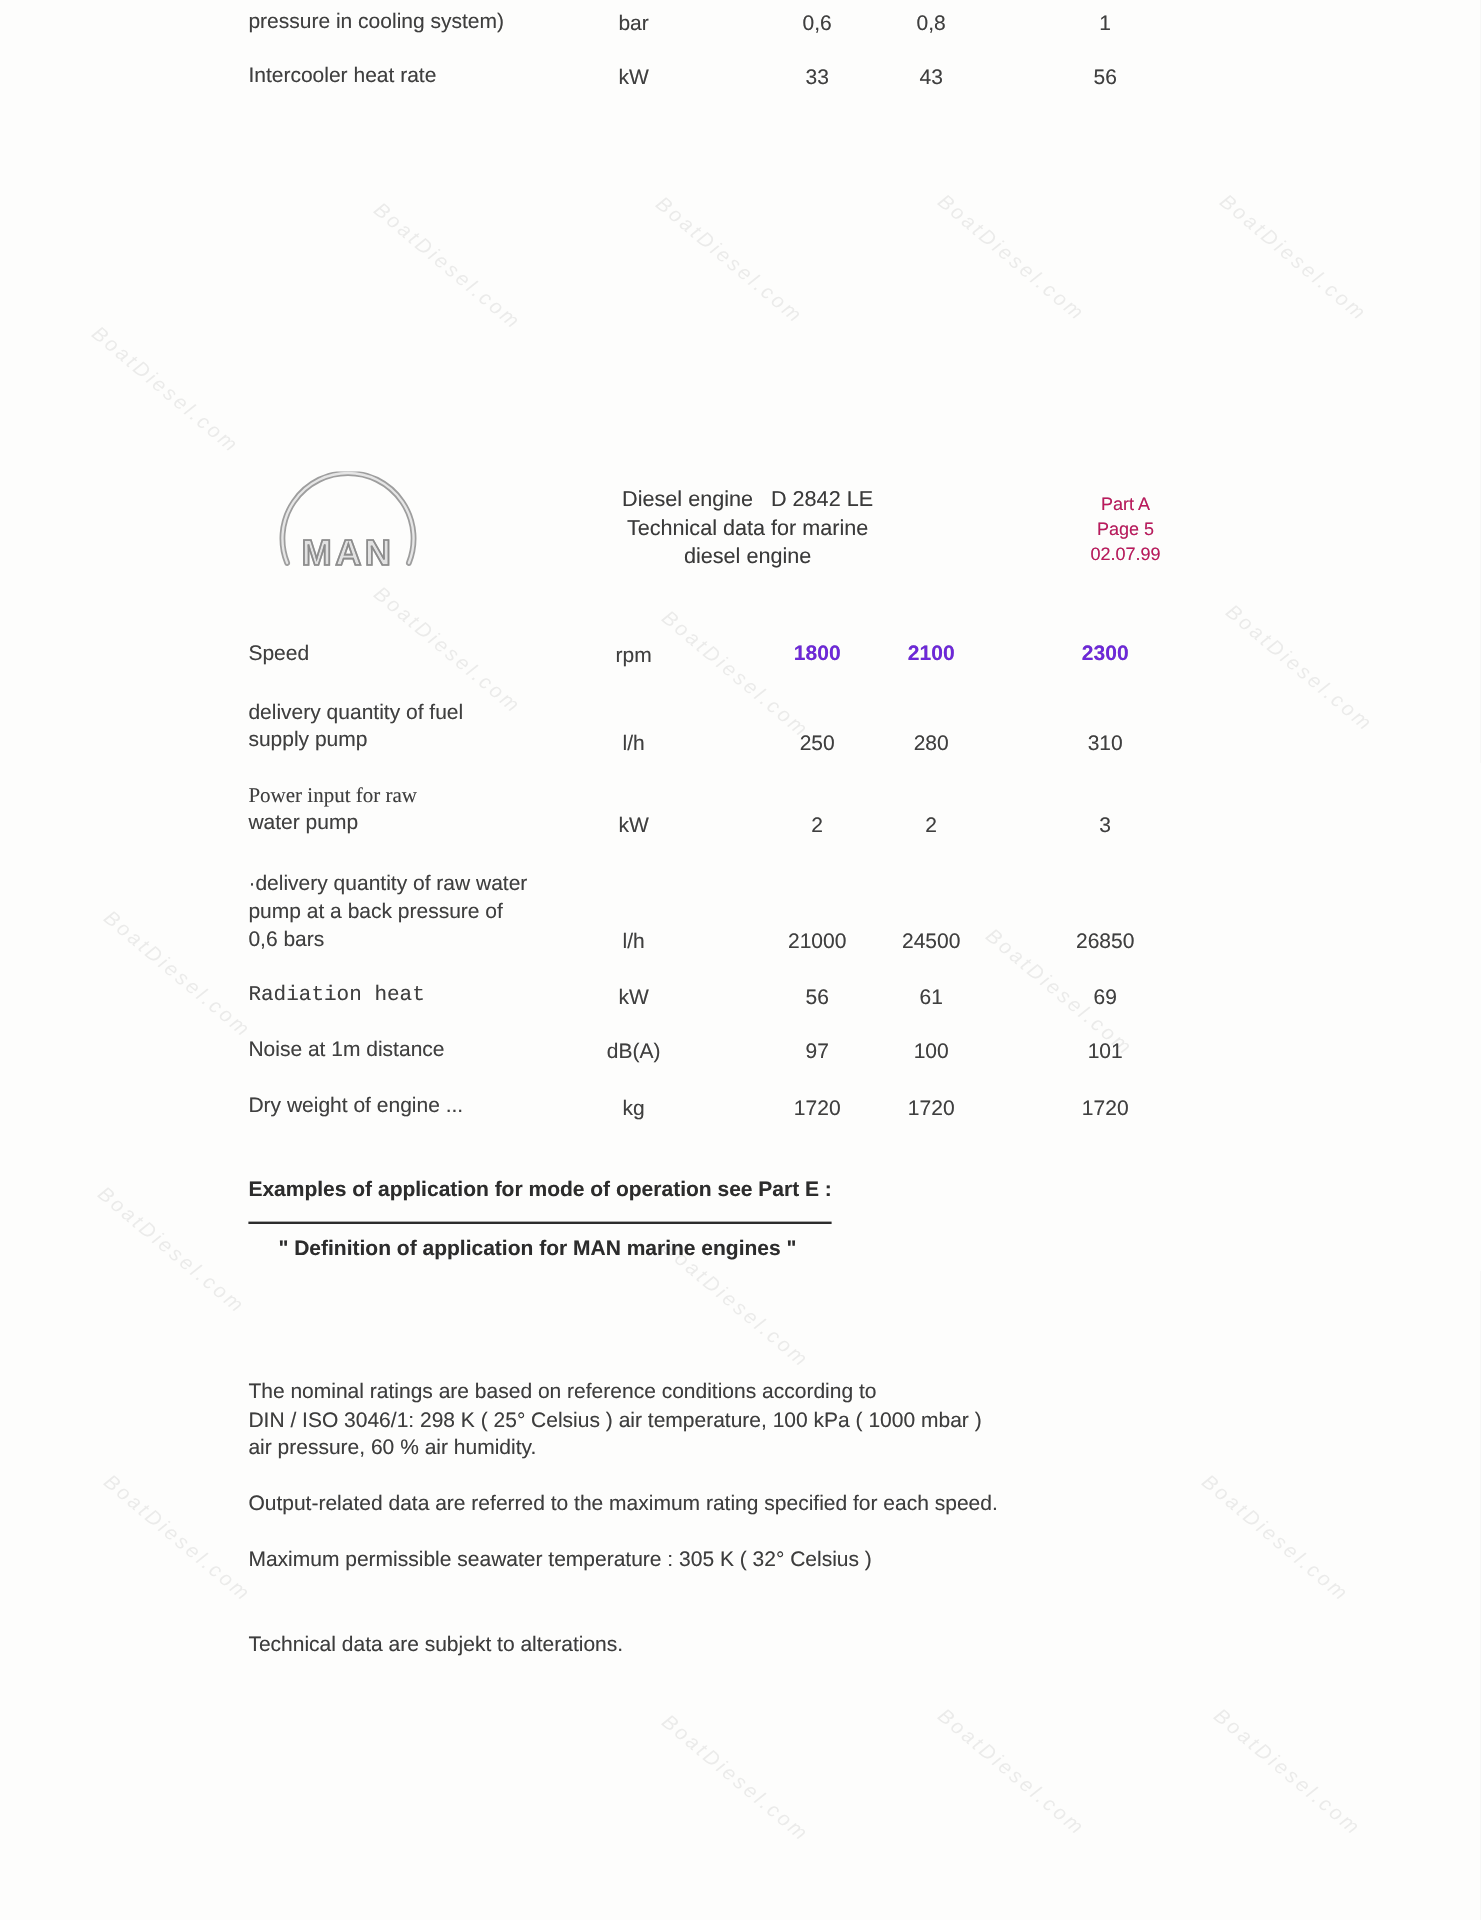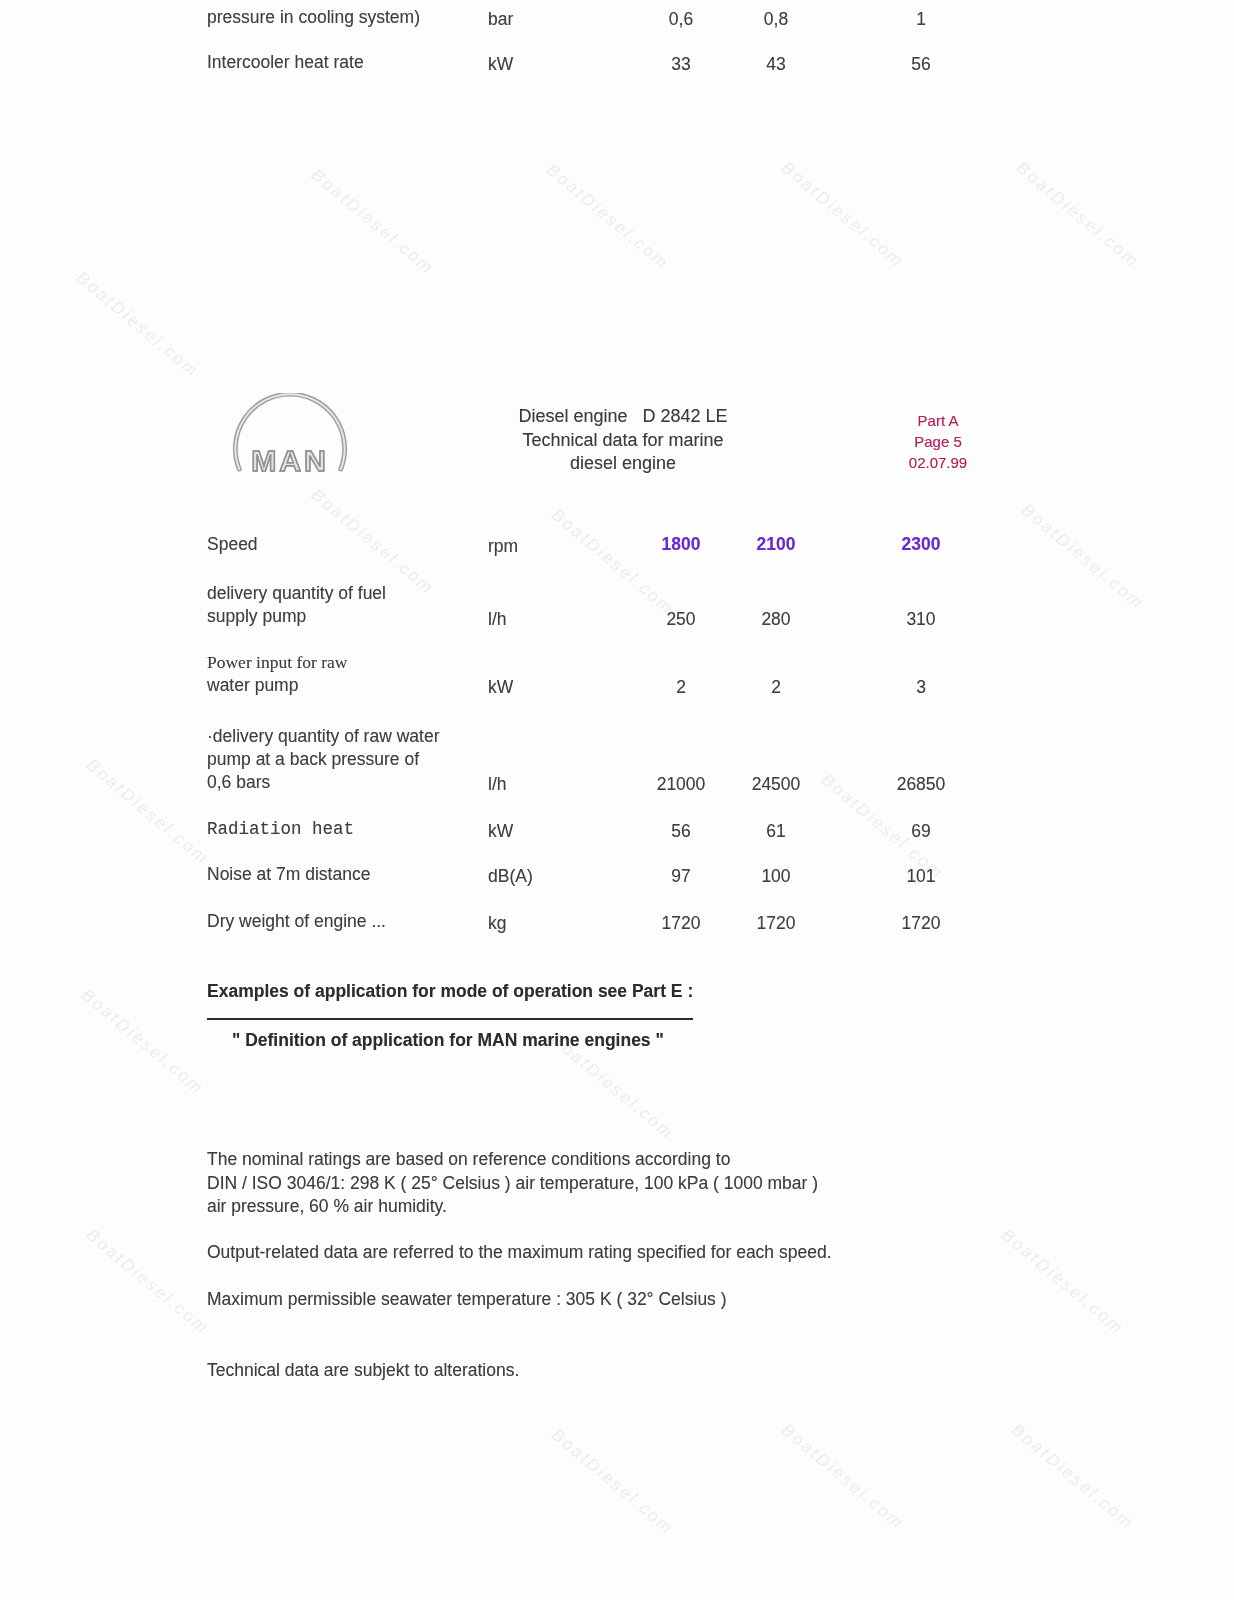--- a/index.html
+++ b/index.html
@@ -8,21 +8,21 @@
     width:1234px;height:1600px;
     margin:0 auto;
     background:#fdfdfc;
     overflow:hidden;
     font-family:"Liberation Sans","DejaVu Sans",sans-serif;
     color:#3f3f3f;
     text-shadow:0 0 .4px rgba(40,40,40,.35);
   }
   .abs{position:absolute;}
   .c1{left:207px;}
-  .cu{left:488px;width:80px;text-align:left;}
+  .cu{left:488px;width:80px;text-align:center;}
   .cv1{left:631px;width:100px;text-align:center;}
   .cv2{left:726px;width:100px;text-align:center;}
   .cv3{left:871px;width:100px;text-align:center;}
   .t{font-size:17.5px;line-height:20px;white-space:nowrap;}
   .b{font-weight:bold;color:#6d28d9;}
   .title-block{
     left:455px;top:405px;width:336px;
     text-align:center;font-size:18px;line-height:23.6px;
     color:#3a3a3a;
   }
@@ -142,21 +142,21 @@
     <span class="abs t cv1" style="top:774px;">21000</span>
     <span class="abs t cv2" style="top:774px;">24500</span>
     <span class="abs t cv3" style="top:774px;">26850</span>
 
     <span class="abs t c1" style="top:819px;font-family:Liberation Mono, monospace;">Radiation heat</span>
     <span class="abs t cu" style="top:821px;">kW</span>
     <span class="abs t cv1" style="top:821px;">56</span>
     <span class="abs t cv2" style="top:821px;">61</span>
     <span class="abs t cv3" style="top:821px;">69</span>
 
-    <span class="abs t c1" style="top:864px;">Noise at 7m distance</span>
+    <span class="abs t c1" style="top:864px;">Noise at 1m distance</span>
     <span class="abs t cu" style="top:866px;">dB(A)</span>
     <span class="abs t cv1" style="top:866px;">97</span>
     <span class="abs t cv2" style="top:866px;">100</span>
     <span class="abs t cv3" style="top:866px;">101</span>
 
     <span class="abs t c1" style="top:911px;">Dry weight of engine ...</span>
     <span class="abs t cu" style="top:913px;">kg</span>
     <span class="abs t cv1" style="top:913px;">1720</span>
     <span class="abs t cv2" style="top:913px;">1720</span>
     <span class="abs t cv3" style="top:913px;">1720</span>

